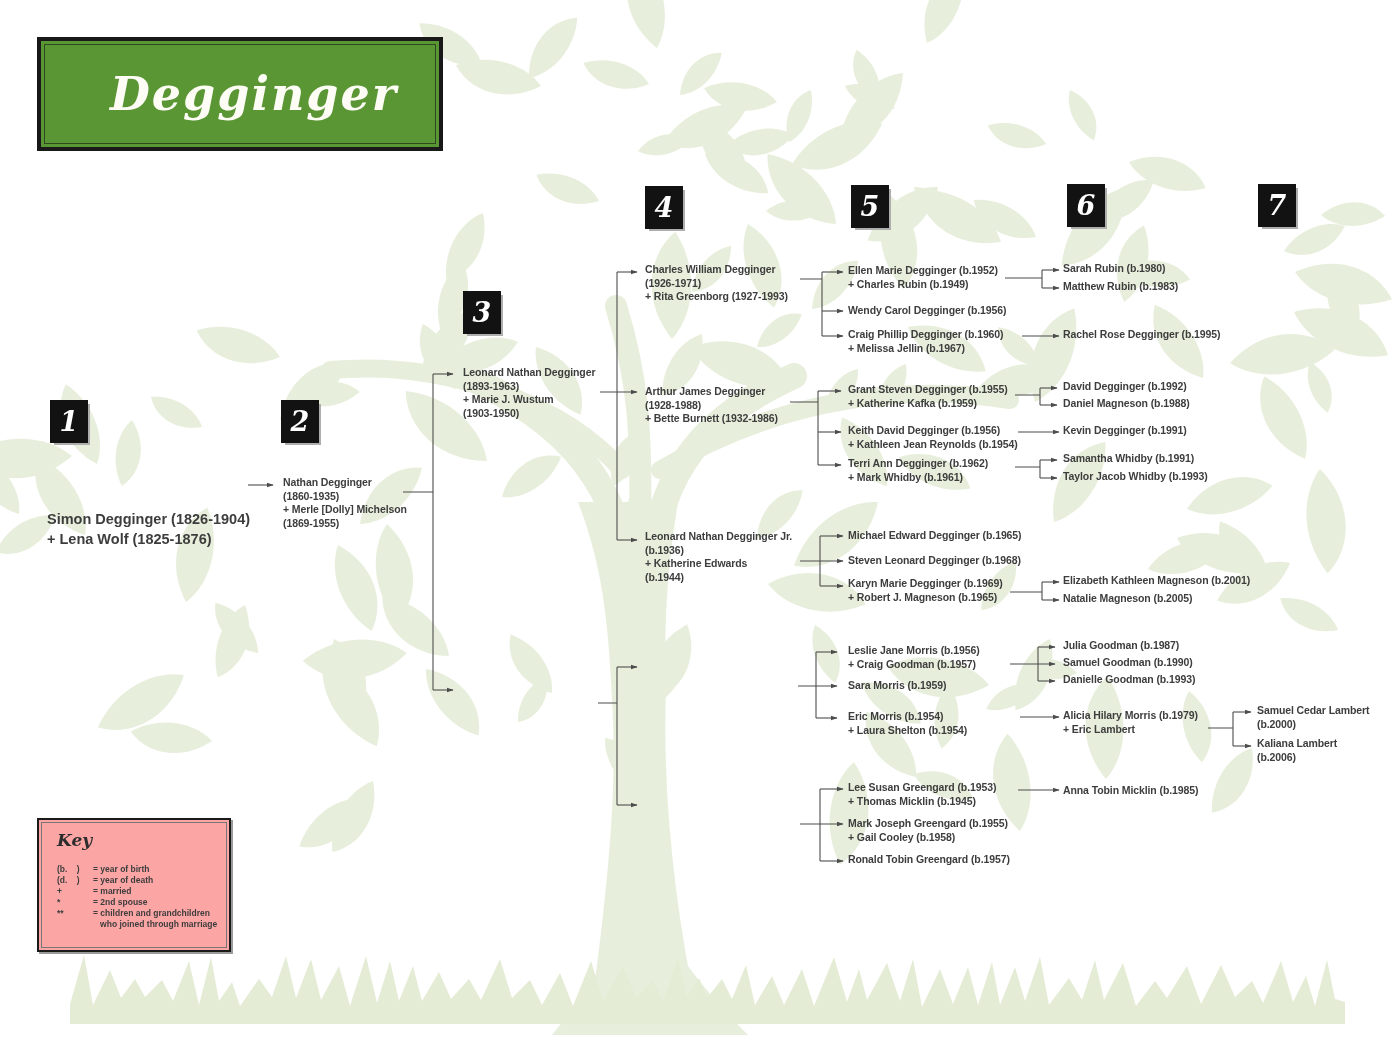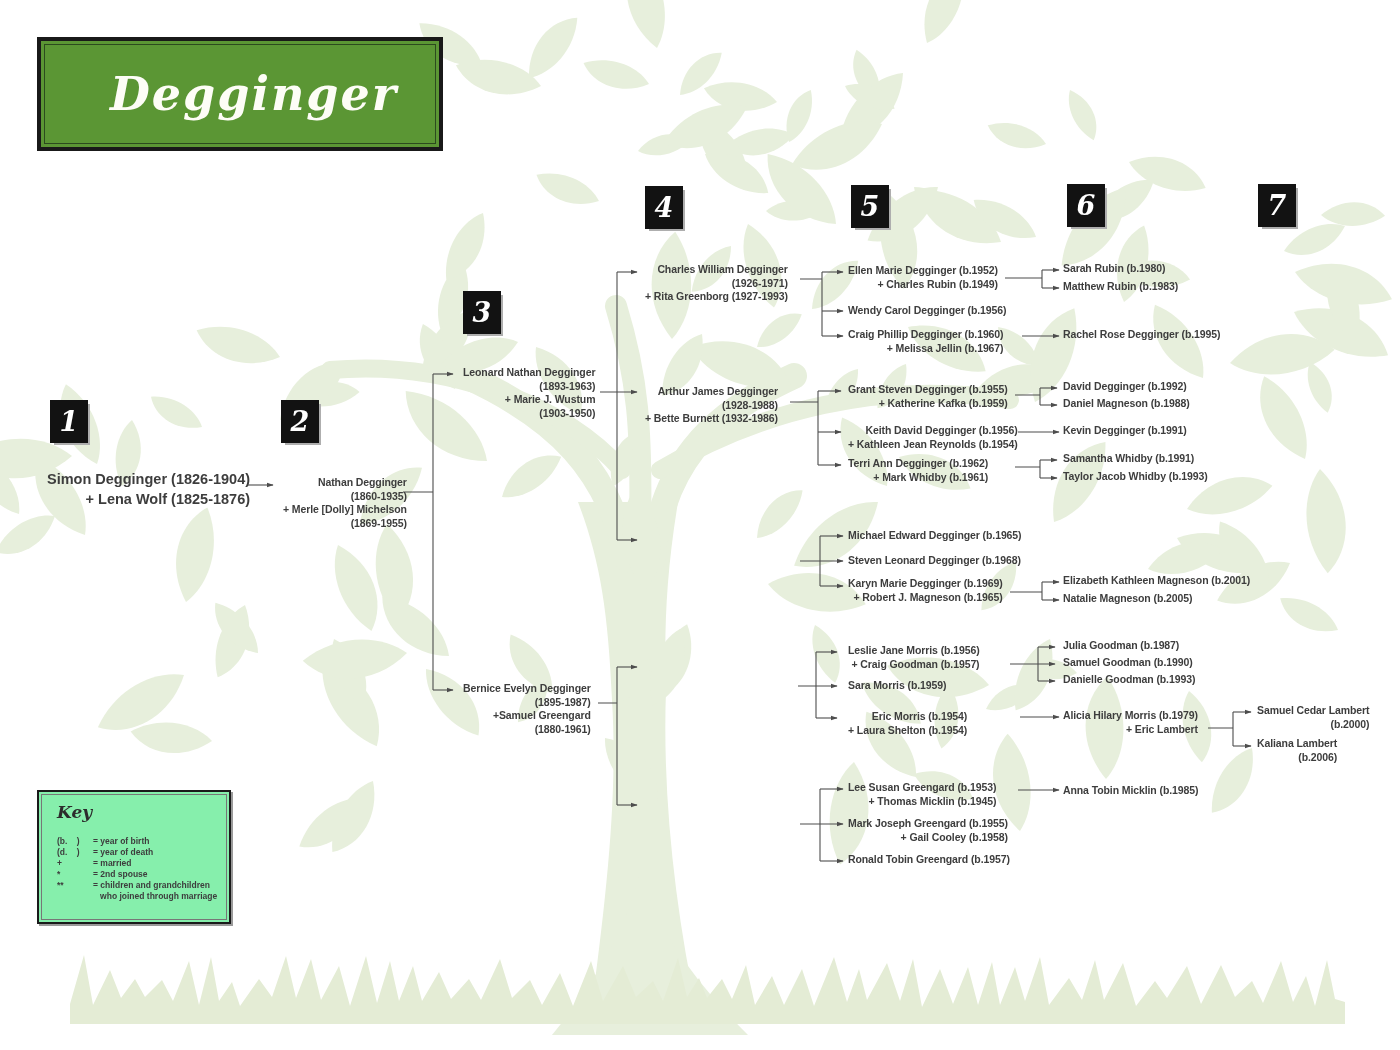--- a/index.html
+++ b/index.html
@@ -19,25 +19,25 @@
           font-size:46px;letter-spacing:2px;padding-left:28px;}
 
   
   .gen{width:38px;height:43px;background:#121212;color:#ffffff;
        display:flex;align-items:center;justify-content:center;
        font-family:"DejaVu Serif",serif;font-style:italic;font-weight:bold;font-size:27px;
        box-shadow:3px 3px 0 -1px #aeaeae;}
 
   
   .p{white-space:pre-line;color:#3d3d3d;font-size:10.5px;font-weight:700;
-     line-height:1.3;letter-spacing:-0.1px;text-align:right;}
-  .p.big{font-size:14.5px;line-height:1.35;letter-spacing:0;}
+     line-height:1.3;letter-spacing:-0.1px;}
+  .p.big{font-size:14.5px;line-height:1.35;letter-spacing:0;margin-top:40px;}
 
   
-  .keybox{left:37px;top:790px;width:190px;height:130px;background:#86efac;
+  .keybox{left:37px;top:818px;width:190px;height:130px;background:#fca5a5;
           border:2px solid #1a1a1a;box-shadow:2px 2px 0 0 #9a9a9a;}
   .keybox::before{content:'';position:absolute;inset:2px;border:1px solid #777;pointer-events:none;}
   .keybox .kt{position:absolute;left:18px;top:10px;font-family:"DejaVu Serif",serif;
           font-style:italic;font-weight:bold;font-size:17px;color:#2c2c2c;}
   .keygrid{position:absolute;left:18px;top:44px;display:grid;grid-template-columns:32px 1fr;
           column-gap:4px;row-gap:1px;font-size:8.5px;font-weight:700;color:#3d3d3d;}
   .keygrid span{white-space:pre;}
 </style>
 </head>
 <body>
@@ -265,30 +265,30 @@
   <div class="fg p big" style="left:47px;top:470px">Simon Degginger (1826-1904)
 + Lena Wolf (1825-1876)</div>
   <div class="fg p" style="left:283px;top:476px">Nathan Degginger
 (1860-1935)
 + Merle [Dolly] Michelson
 (1869-1955)</div>
   <div class="fg p" style="left:463px;top:366px">Leonard Nathan Degginger
 (1893-1963)
 + Marie J. Wustum
 (1903-1950)</div>
-  <div class="fg p" style="left:463px;top:682px">Bernice Evelyn Degginger
-(1895-1987)
-+Samuel Greengard
-(1880-1961)</div>
   <div class="fg p" style="left:645px;top:263px">Charles William Degginger
 (1926-1971)
 + Rita Greenborg (1927-1993)</div>
   <div class="fg p" style="left:645px;top:385px">Arthur James Degginger
 (1928-1988)
 + Bette Burnett (1932-1986)</div>
+  <div class="fg p" style="left:645px;top:530px">Leonard Nathan Degginger Jr.
+(b.1936)
++ Katherine Edwards
+(b.1944)</div>
   <div class="fg p" style="left:848px;top:264px">Ellen Marie Degginger (b.1952)
 + Charles Rubin (b.1949)</div>
   <div class="fg p" style="left:848px;top:304px">Wendy Carol Degginger (b.1956)</div>
   <div class="fg p" style="left:848px;top:328px">Craig Phillip Degginger (b.1960)
 + Melissa Jellin (b.1967)</div>
   <div class="fg p" style="left:848px;top:383px">Grant Steven Degginger (b.1955)
 + Katherine Kafka (b.1959)</div>
   <div class="fg p" style="left:848px;top:424px">Keith David Degginger (b.1956)
 + Kathleen Jean Reynolds (b.1954)</div>
   <div class="fg p" style="left:848px;top:457px">Terri Ann Degginger (b.1962)

